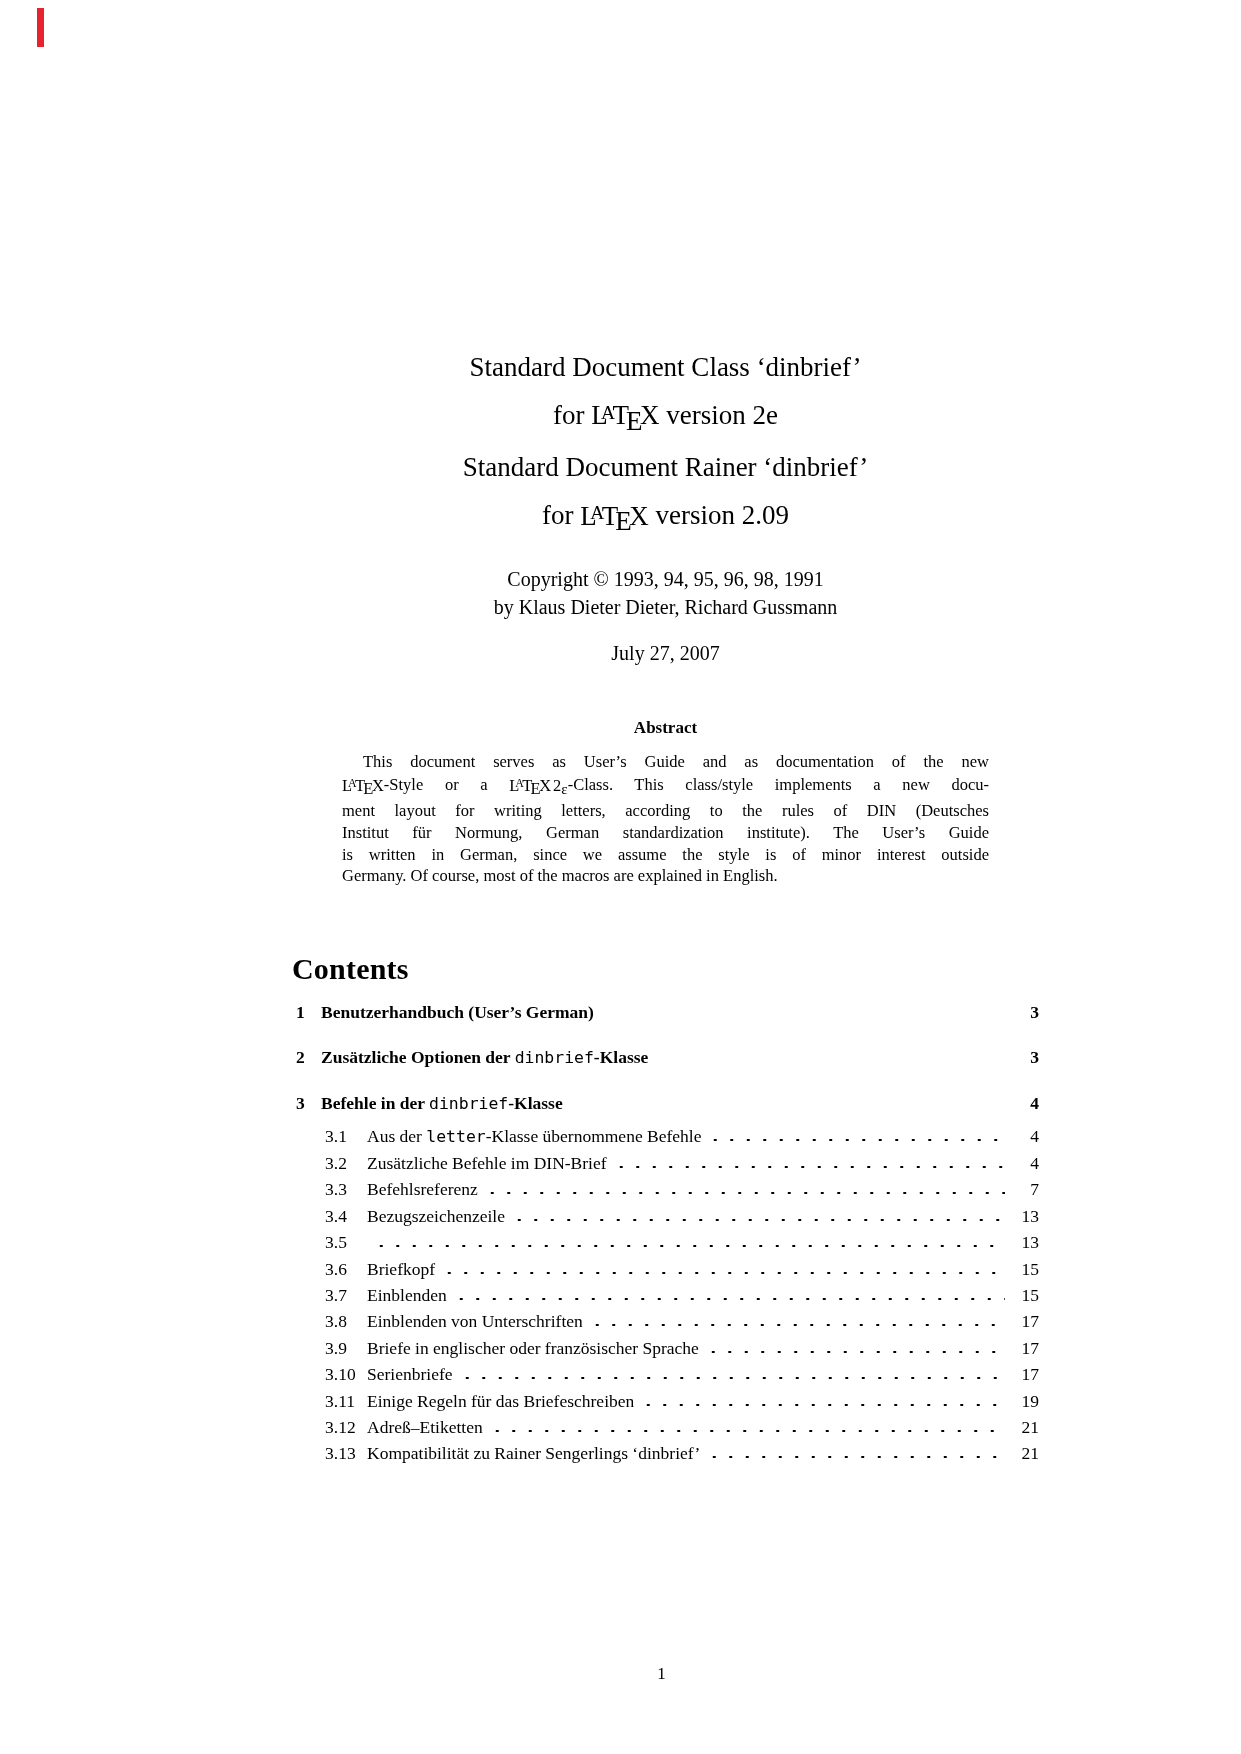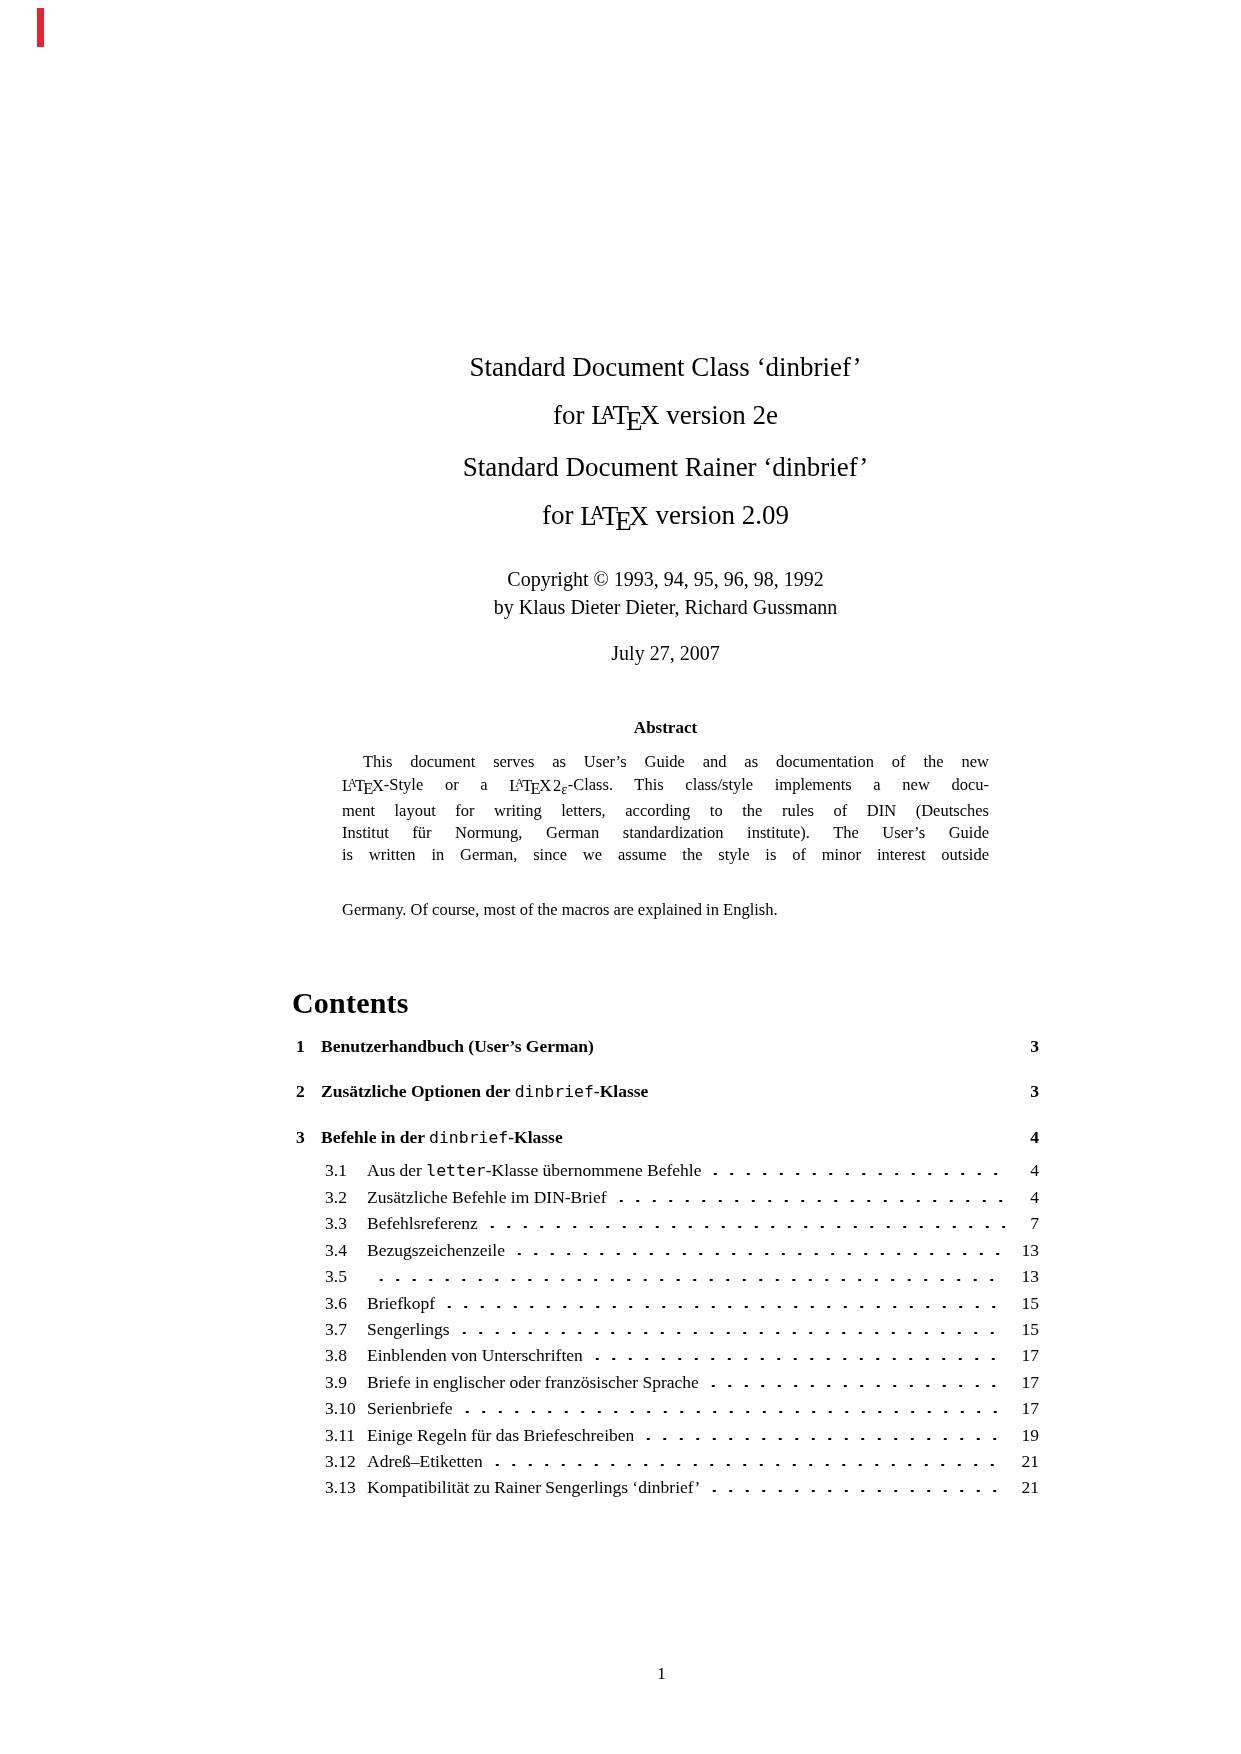--- a/index.html
+++ b/index.html
@@ -18,21 +18,21 @@
   .text-block { position: absolute; left: 292px; top: 0; width: 747px; }
 
   .title-block { padding-top: 344px; text-align: center; font-size: 27px; line-height: 46px; }
   .author-block { margin-top: 21px; text-align: center; font-size: 20px; line-height: 28px; }
   .date-line   { margin-top: 18px; text-align: center; font-size: 20px; line-height: 28px; }
 
   .abstract-heading { margin-top: 50px; text-align: center; font-size: 17px; font-weight: bold; line-height: 22px; }
   .abstract-body { margin: 12px 50px 0 50px; font-size: 16.5px; line-height: 21.8px; }
   .abs-line { text-align: justify; text-align-last: justify; }
   .abs-line.indent { text-indent: 21px; }
-  .abs-line.last { text-align-last: left; margin-top: 34px; }
+  .abs-line.last { text-align-last: left; }
 
   .contents-heading { margin-top: 62px; font-size: 30px; font-weight: bold; line-height: 40px; letter-spacing: 0.2px; }
 
   .toc { font-size: 17.5px; line-height: 26.4px; }
   .toc-row { display: flex; align-items: baseline; }
   .toc-row-1 { font-weight: bold; margin-top: 18.6px; margin-bottom: 5px; padding-left: 4px; }
   .toc-row-1:first-child { margin-top: 10px; }
   .toc-row-1 .toc-num { width: 25px; flex: none; }
   .toc-row-2 { padding-left: 33px; }
   .toc-row-2 .toc-num { width: 42px; flex: none; }
@@ -66,21 +66,21 @@
 
 <div class="text-block">
   <div class="title-block" id="title-block">
       <div class="title-line"><span>Standard Document Class ‘dinbrief’</span></div>
       <div class="title-line"><span>for </span><span class="lx">L<span class="lx-a">A</span>T<span class="lx-e">E</span>X</span><span> version 2e</span></div>
       <div class="title-line"><span>Standard Document Rainer ‘dinbrief’</span></div>
       <div class="title-line"><span>for </span><span class="lx">L<span class="lx-a">A</span>T<span class="lx-e">E</span>X</span><span> version 2.09</span></div>
     </div>
 
   <div class="author-block">
-    <div>Copyright © 1993, 94, 95, 96, 98, 1992</div>
+    <div>Copyright © 1993, 94, 95, 96, 98, 1991</div>
     <div>by Klaus Dieter Dieter, Richard Gussmann</div>
   </div>
 
   <div class="date-line">July 27, 2007</div>
 
   <div class="abstract-heading">Abstract</div>
   <div class="abstract-body" id="abstract-body">
       <div class="abs-line indent"><span>This document serves as User’s Guide and as documentation of the new</span></div>
       <div class="abs-line"><span class="lx">L<span class="lx-a">A</span>T<span class="lx-e">E</span>X</span><span>-Style or a </span><span class="lx">L<span class="lx-a">A</span>T<span class="lx-e">E</span>X<span class="lx-two">2</span><span class="lx-eps">ε</span></span><span>-Class. This class/style implements a new docu-</span></div>
       <div class="abs-line"><span>ment layout for writing letters, according to the rules of DIN (Deutsches</span></div>
@@ -139,21 +139,21 @@
         <span class="toc-page">13</span>
       </div>
       <div class="toc-row toc-row-2">
         <span class="toc-num">3.6</span>
         <span class="toc-title"><span>Briefkopf</span></span>
         <span class="toc-leader"></span>
         <span class="toc-page">15</span>
       </div>
       <div class="toc-row toc-row-2">
         <span class="toc-num">3.7</span>
-        <span class="toc-title"><span>Sengerlings</span></span>
+        <span class="toc-title"><span>Einblenden</span></span>
         <span class="toc-leader"></span>
         <span class="toc-page">15</span>
       </div>
       <div class="toc-row toc-row-2">
         <span class="toc-num">3.8</span>
         <span class="toc-title"><span>Einblenden von Unterschriften</span></span>
         <span class="toc-leader"></span>
         <span class="toc-page">17</span>
       </div>
       <div class="toc-row toc-row-2">

